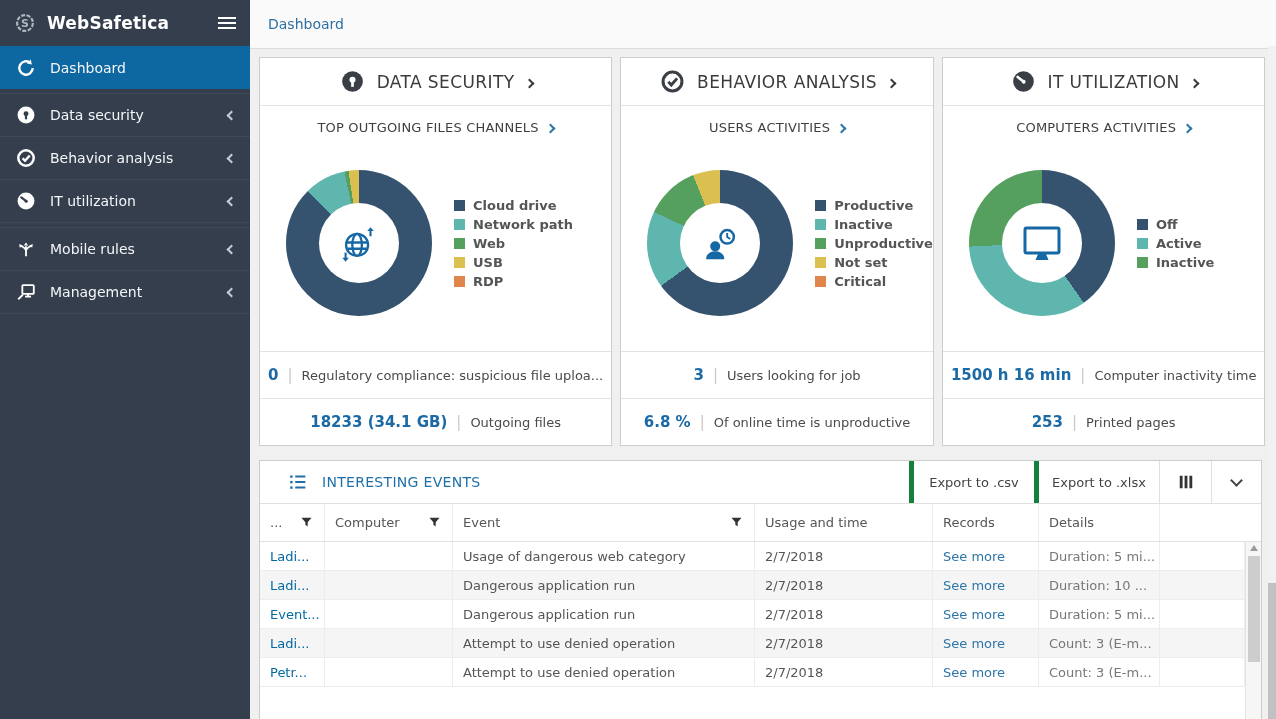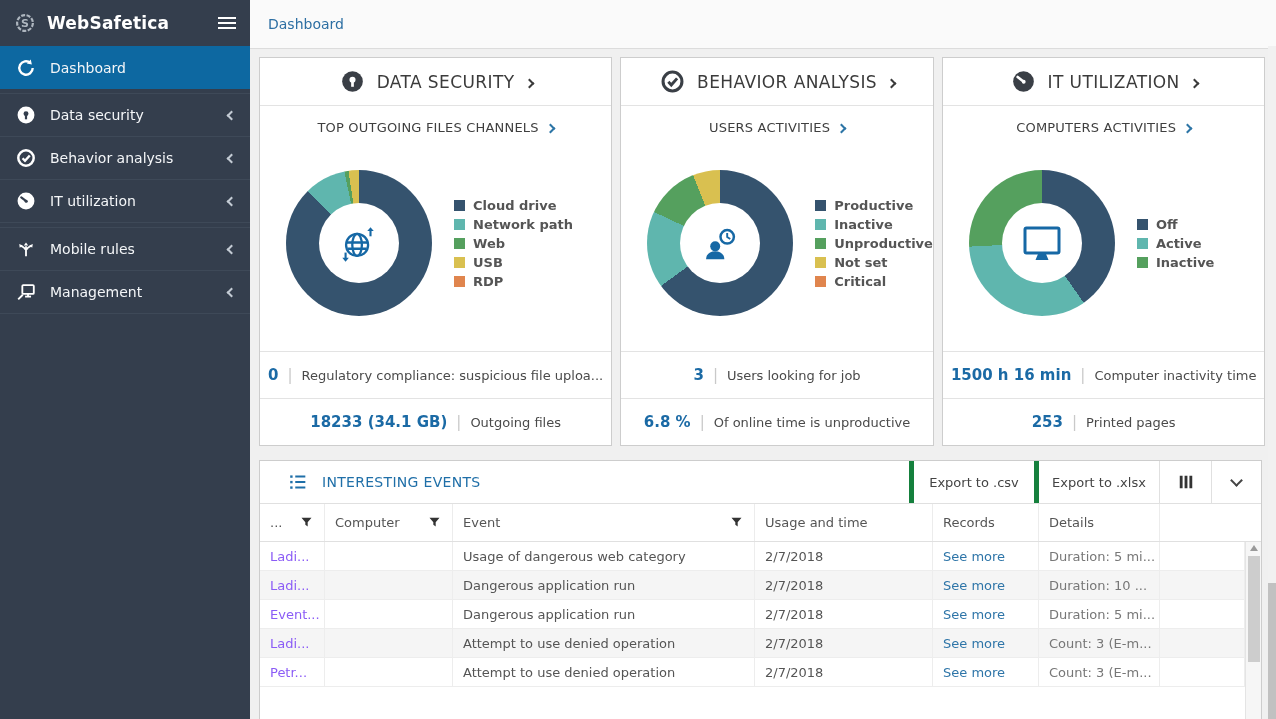--- a/index.html
+++ b/index.html
@@ -66,21 +66,21 @@
 
   .thead { height:38px; display:flex; align-items:stretch; border-bottom:1px solid #e0e0e0; flex-shrink:0; font-size:13px; color:#555; }
   .th { display:flex; align-items:center; padding:0 10px; border-right:1px solid #ececec; cursor:pointer; }
   .th .funnel { margin-left:auto; color:#333; width:15px; height:15px; flex-shrink:0; }
   .c0{width:65px;} .c1{width:128px;} .c2{width:302px;} .c3{width:178px;} .c4{width:106px;} .c5{width:121px;} .cx{flex:1; border-right:none;}
   .tbody { flex:1; display:flex; min-height:0; }
   .rows { flex:1; }
   .trow { height:29px; display:flex; align-items:stretch; border-bottom:1px solid #ededed; font-size:13px; }
   .trow:nth-child(even) { background:#f5f5f5; }
   .td { display:flex; align-items:center; padding:0 10px; border-right:1px solid #ededed; overflow:hidden; white-space:nowrap; }
-  .td-user { color:#8b5cf6; }
+  .td-user { color:#0369a1; }
   .td-computer, .td-event, .td-date { color:#555; }
   .td-records a { color:#2e75a8; text-decoration:none; cursor:pointer; }
   .td-details { color:#777; }
   .table-scroll { width:16px; background:#f6f6f6; border-left:1px solid #e4e4e4; display:flex; flex-direction:column; align-items:center; padding-top:3px; flex-shrink:0; }
   .scroll-up { width:0; height:0; border-left:4px solid transparent; border-right:4px solid transparent; border-bottom:6px solid #9a9a9a; cursor:pointer; }
   .scroll-thumb { width:12px; height:106px; background:#cdcdcd; margin-top:5px; cursor:pointer; }
 
   .main-scrollbar { position:absolute; top:46px; right:0; bottom:0; width:8px; background:#f1f1f1; }
   .main-scroll-thumb { position:absolute; top:537px; left:0; width:8px; height:140px; background:#c1c1c1; cursor:pointer; }
 

